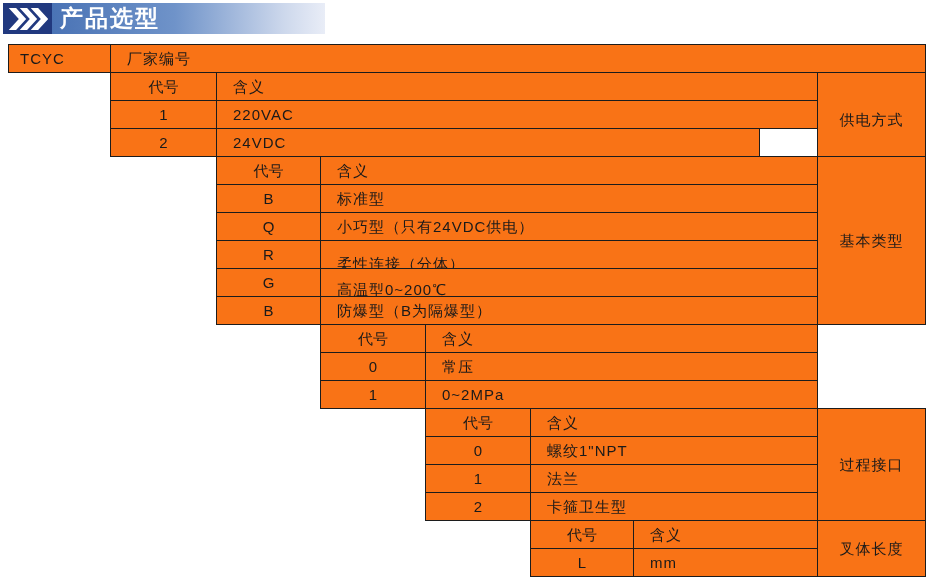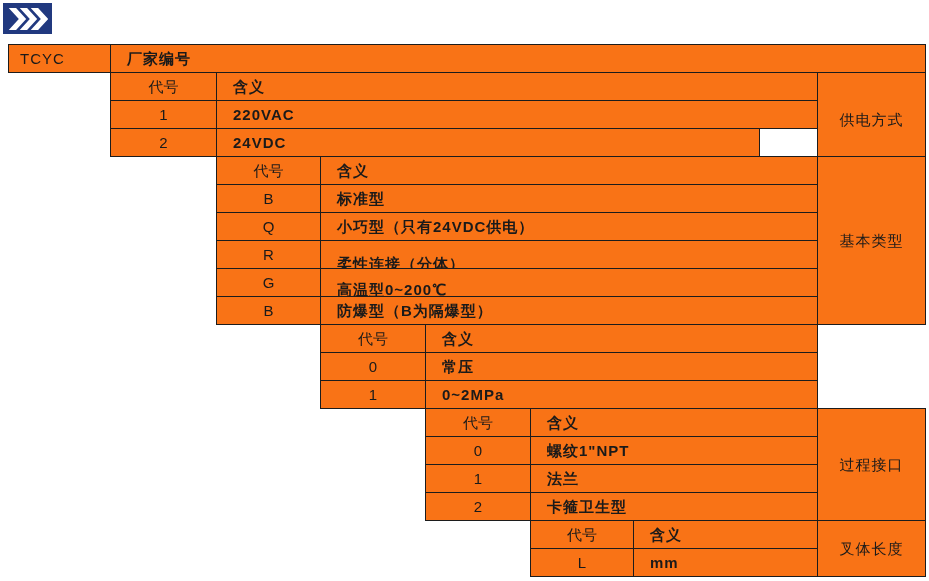--- a/index.html
+++ b/index.html
@@ -28,37 +28,40 @@
   }
 
   
   .cell{
     position:absolute;box-sizing:border-box;
     border:1px solid #1c1c1c;background:#f97316;
     display:flex;align-items:center;
     font-size:15px;color:#1a1a1a;line-height:1.2;
   }
   .code{justify-content:center;text-align:center;}
-  .meaning{justify-content:flex-start;padding-left:16px;letter-spacing:1px;font-weight:bold;}
+  .meaning{justify-content:flex-start;padding-left:16px;letter-spacing:1px;}
   .prodcode{justify-content:flex-start;padding-left:11px;letter-spacing:1px;}
   .cat{justify-content:center;flex-direction:column;text-align:center;letter-spacing:1px;}
   .cat span{display:block;}
 </style>
 </head>
 <body>
 
 <div class="page">
 
   <div class="banner">
     <div class="banner-box">
       <svg width="40" height="22" viewBox="0 0 42 24">
         <polygon points="0,0 8,0 19,12 8,24 0,24 11,12" fill="#ffffff"></polygon>
         <polygon points="12,0 20,0 31,12 20,24 12,24 23,12" fill="#ffffff"></polygon>
         <polygon points="24,0 32,0 43,12 32,24 24,24 35,12" fill="#ffffff"></polygon>
       </svg>
+    </div>
+    <div class="banner-bar">
+      <span class="banner-title">产品选型</span>
     </div>
   </div>
 
   <div class="cell prodcode" style="left:8px;top:44px;width:103px;height:29px;">TCYC</div>
   <div class="cell meaning" style="left:110px;top:44px;width:816px;height:29px;">厂家编号</div>
 
   <div class="cell code" style="left:110px;top:72px;width:107px;height:29px;">代号</div>
   <div class="cell meaning" style="left:216px;top:72px;width:602px;height:29px;">含义</div>
   <div class="cell code" style="left:110px;top:100px;width:107px;height:29px;">1</div>
   <div class="cell meaning" style="left:216px;top:100px;width:602px;height:29px;">220VAC</div>

